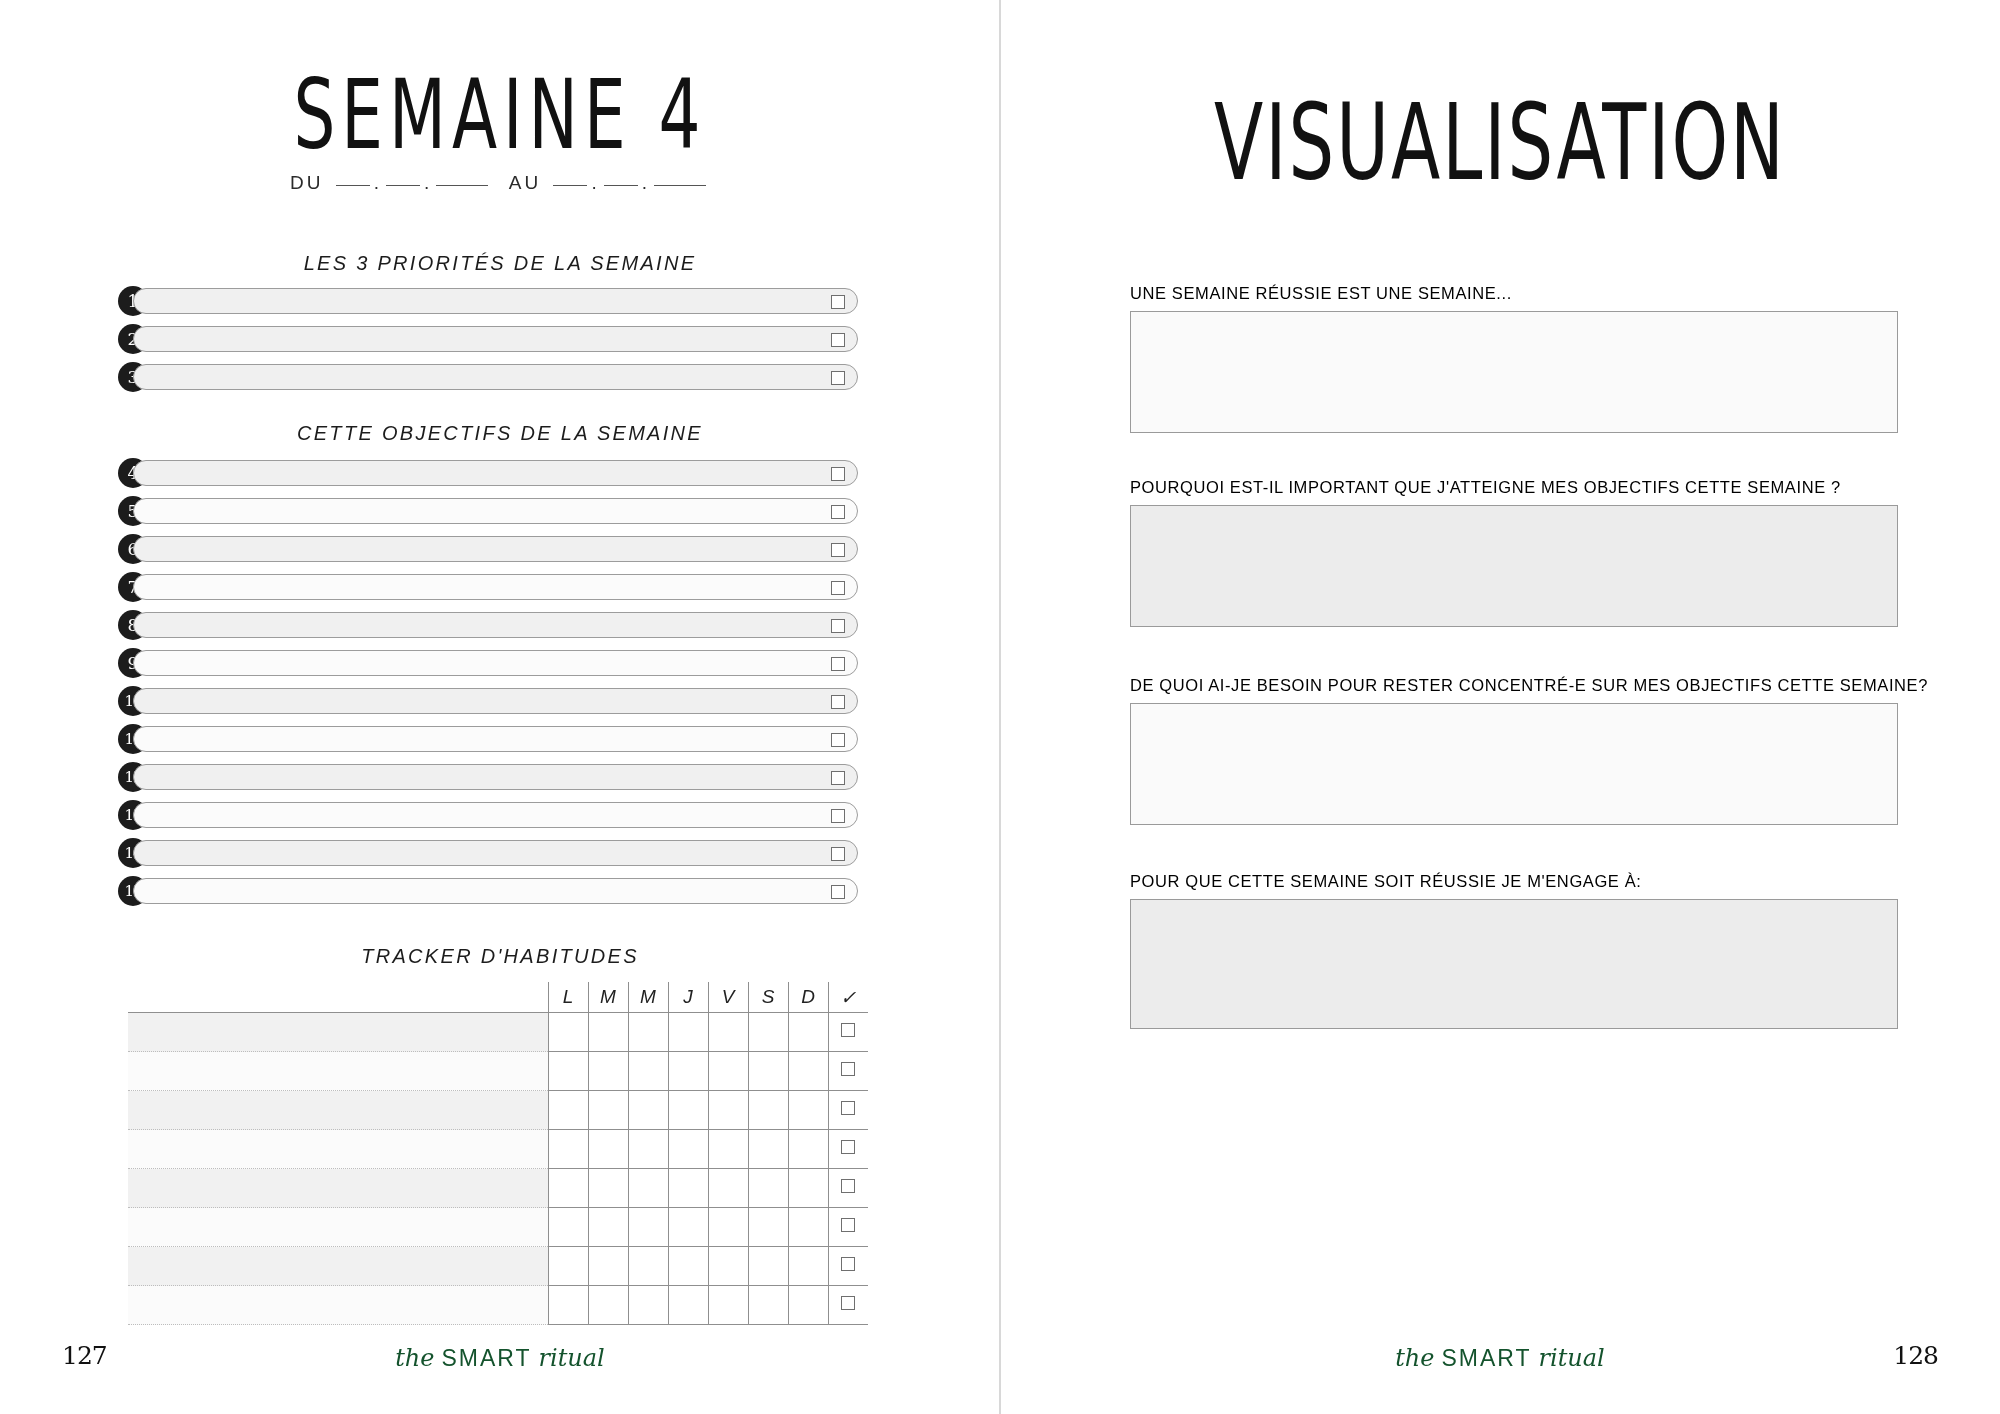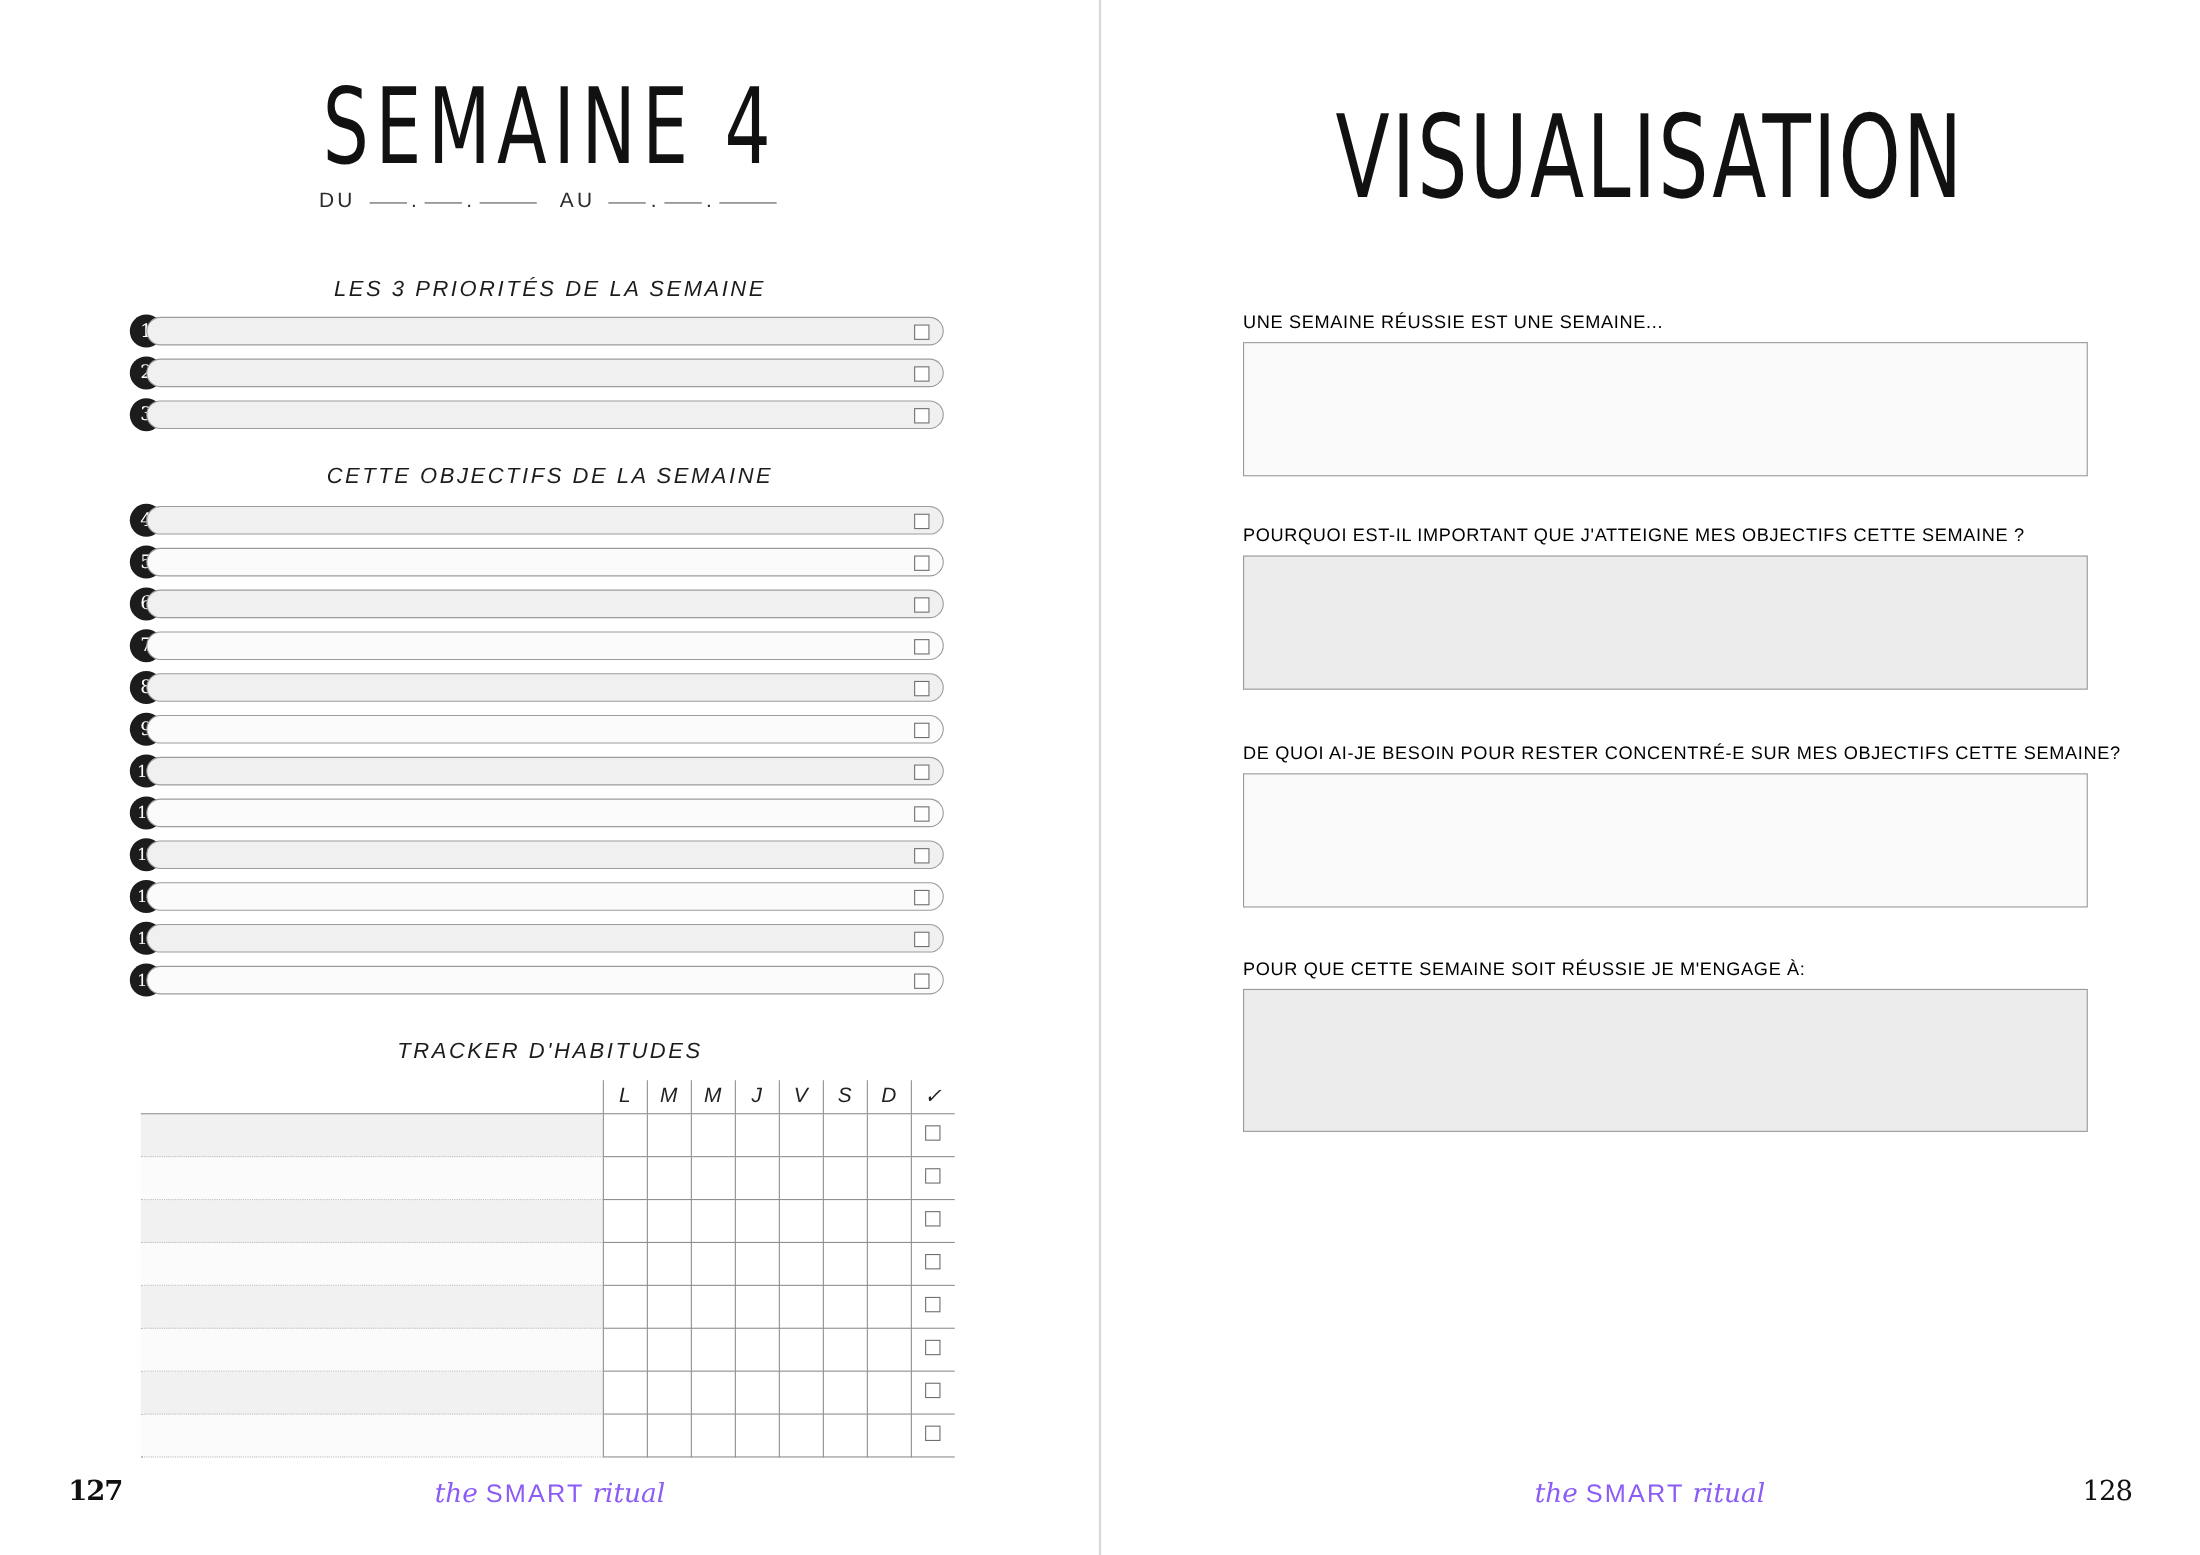--- a/index.html
+++ b/index.html
@@ -222,29 +222,29 @@
 
   
   .page-num {
     position: absolute;
     bottom: 44px;
     font-family: "DejaVu Serif", serif;
     font-size: 25px;
     color: #111;
     letter-spacing: -1px;
   }
-  .page-num.left { left: 62px; font-weight: bold; }
+  .page-num.left { left: 62px; }
   .page-num.right { right: 62px; }
   .brand {
     position: absolute;
     bottom: 42px;
     left: 0; right: 0;
     text-align: center;
     font-size: 25px;
-    color: #8b5cf6;
+    color: #14532d;
     white-space: nowrap;
   }
   .brand .script {
     font-family: "DejaVu Serif", serif;
     font-style: italic;
     font-size: 24px;
   }
   .brand .smart {
     font-family: "Liberation Sans", sans-serif;
     letter-spacing: 2px;

